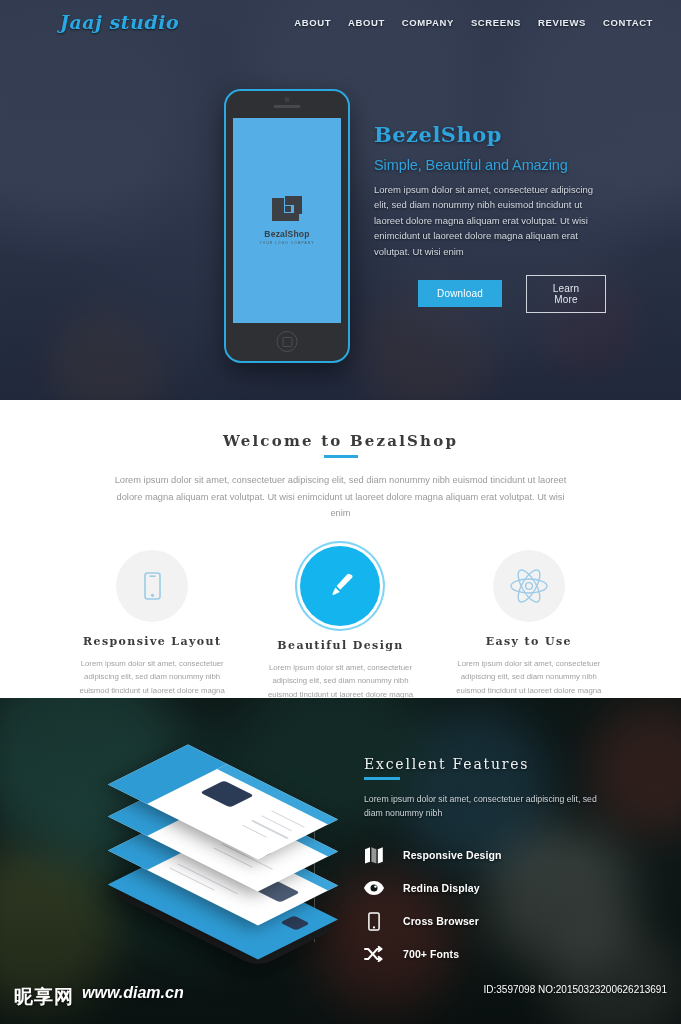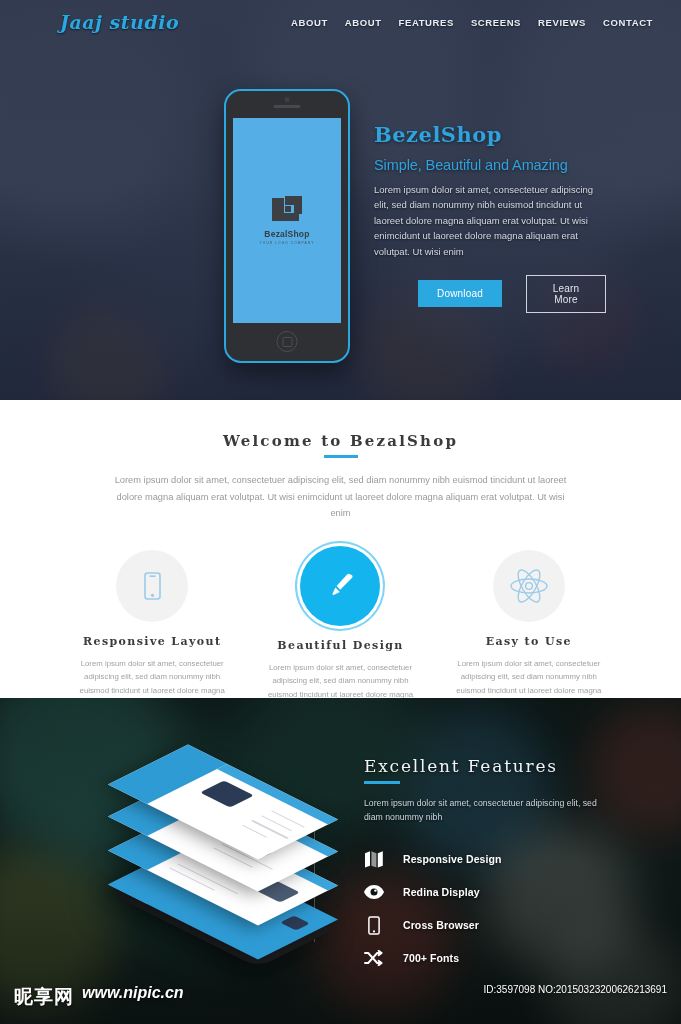--- a/index.html
+++ b/index.html
@@ -311,21 +311,21 @@
     position:absolute; width:1px; height:120px;
     background:rgba(255,255,255,.30);
   }
 
   .feat-copy {
     position:absolute; left:364px; top:756px; width:280px;
   }
   .feat-title {
     font-family:"DejaVu Serif", serif;
     color:#f0f3f5;
-    font-size:17px; letter-spacing:1.8px;
+    font-size:14px; letter-spacing:1.8px;
     position:relative; padding-bottom:10px;
     text-shadow:0 1px 3px rgba(0,0,0,.6);
   }
   .feat-title::after {
     content:""; position:absolute; left:0; bottom:2px;
     width:36px; height:3px; background:#2ba8e0;
   }
   .feat-text {
     margin-top:10px;
     color:#cfd6dc; font-size:8.7px; line-height:1.65;
@@ -378,21 +378,21 @@
 <section class="hero">
   <div class="hero-bg"></div>
   <div class="hero-bars"></div>
   <div class="hero-overlay"></div>
 
   <nav class="navbar">
     <div class="logo">Jaaj studio</div>
     <div class="nav-links">
       <a href="#">ABOUT</a>
       <a href="#">ABOUT</a>
-      <a href="#">FEATURES</a>
+      <a href="#">COMPANY</a>
       <a href="#">SCREENS</a>
       <a href="#">REVIEWS</a>
       <a href="#">CONTACT</a>
     </div>
   </nav>
 
   <div class="phone">
     <div class="phone-cam"></div>
     <div class="phone-speaker"></div>
     <div class="phone-screen">
@@ -567,15 +567,15 @@
         </svg>
       </span>
       <span class="feat-label">700+ Fonts</span>
     </div>
 
   </div>
 </div>
 
 <div class="watermark">
   <span class="wm-cn">昵享网</span>
-  <span class="wm-url">www.nipic.cn</span>
+  <span class="wm-url">www.diam.cn</span>
   <span class="wm-id">ID:3597098 NO:20150323200626213691</span>
 </div>
 
 </body></html>

